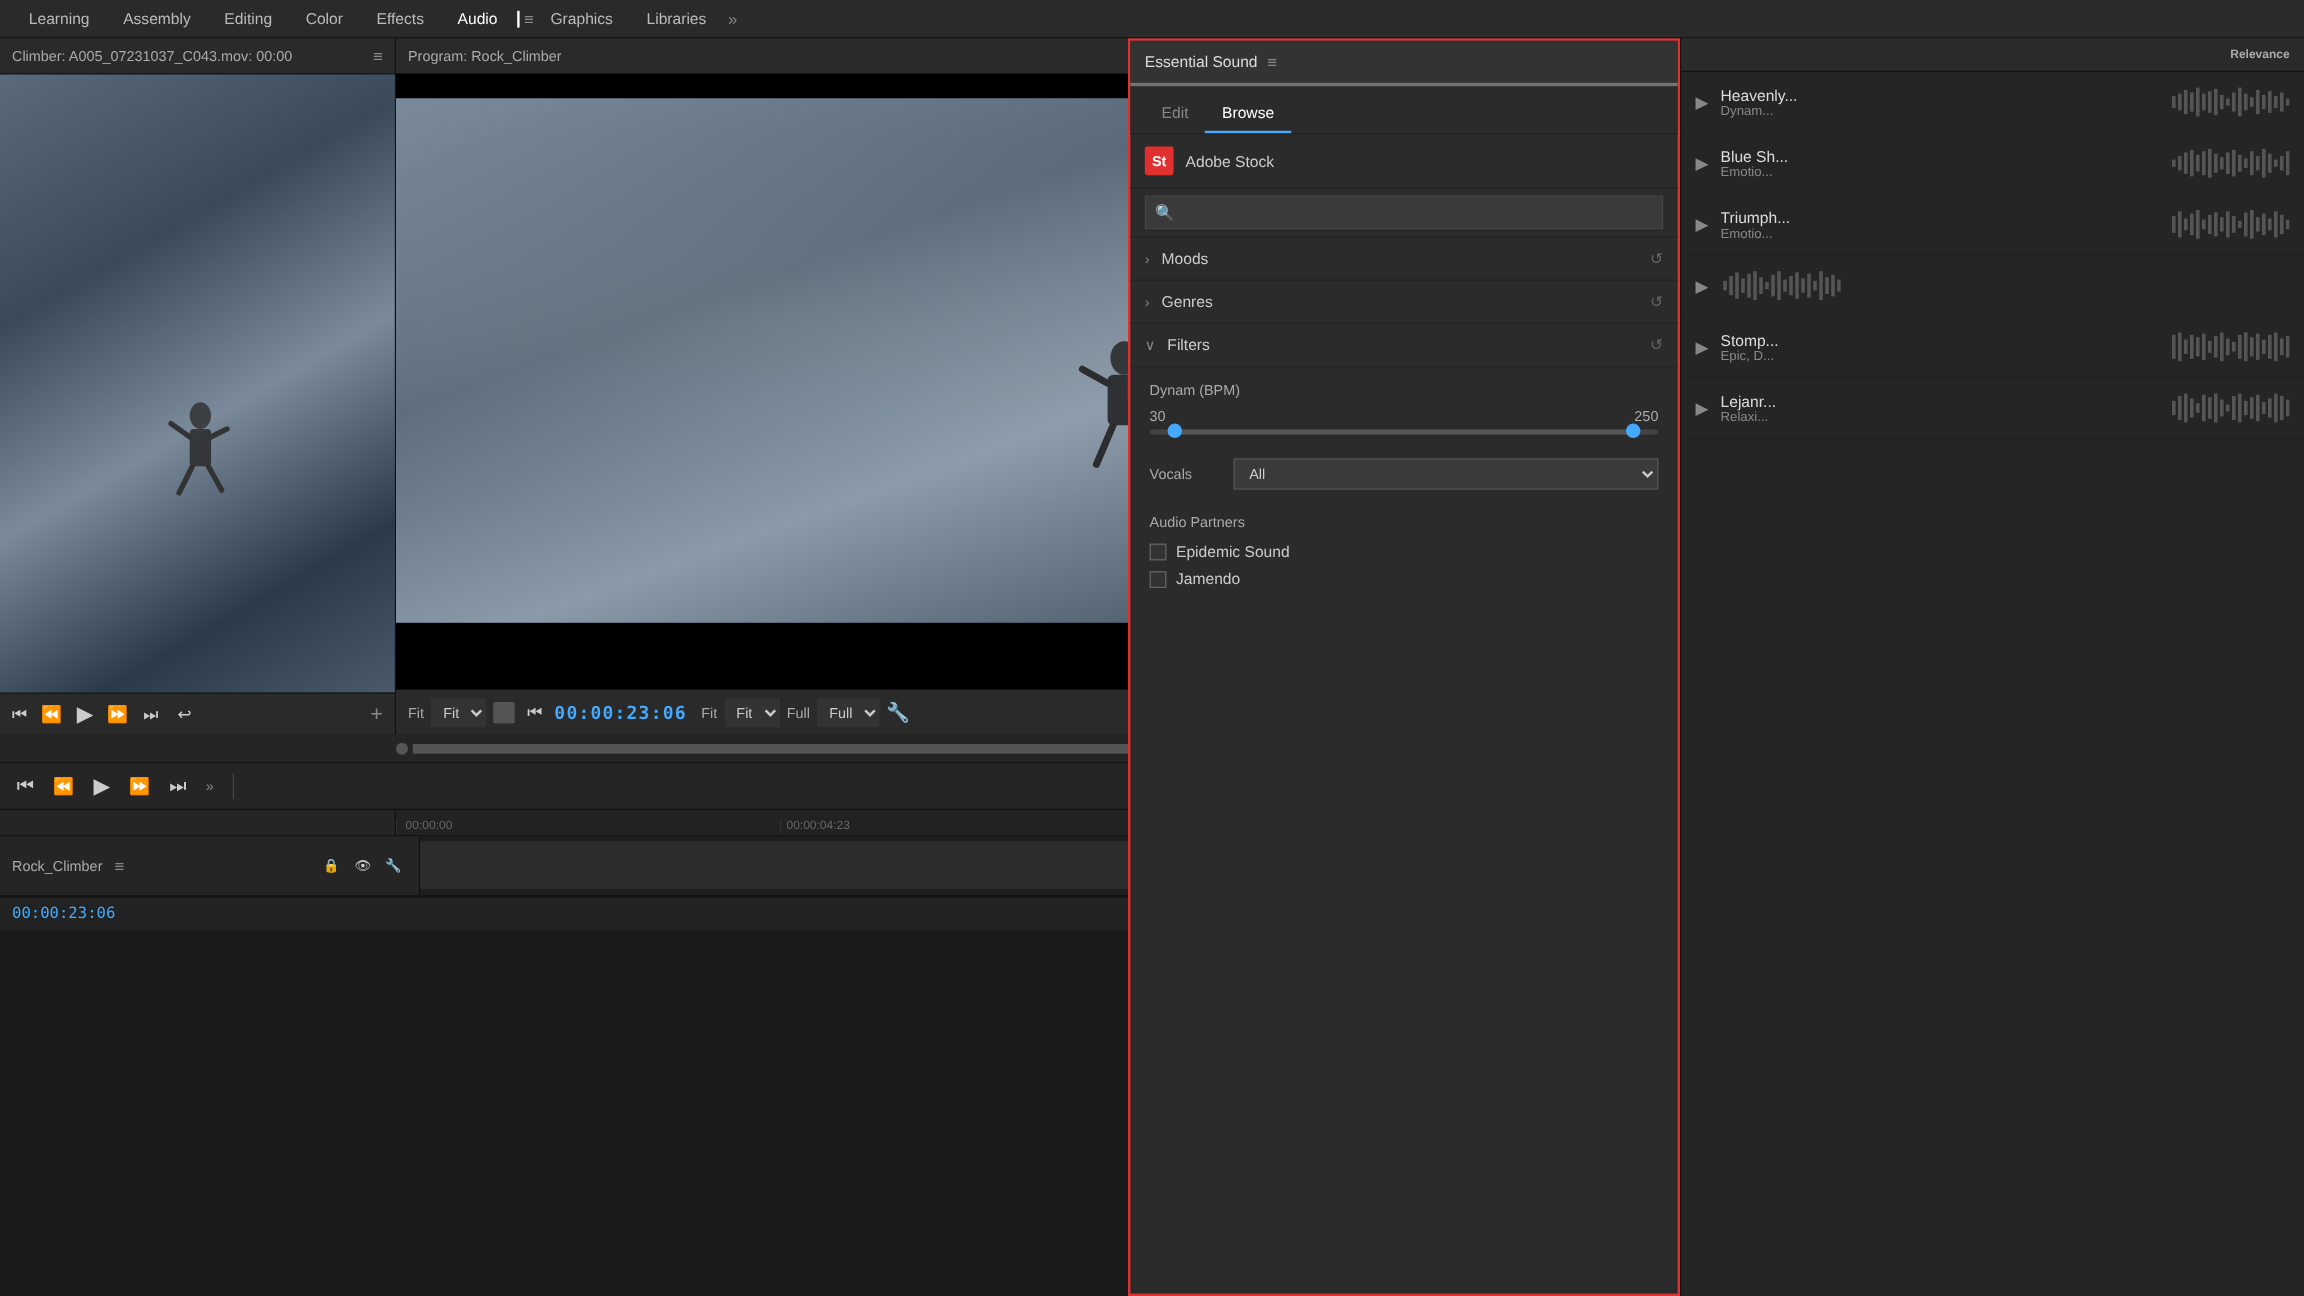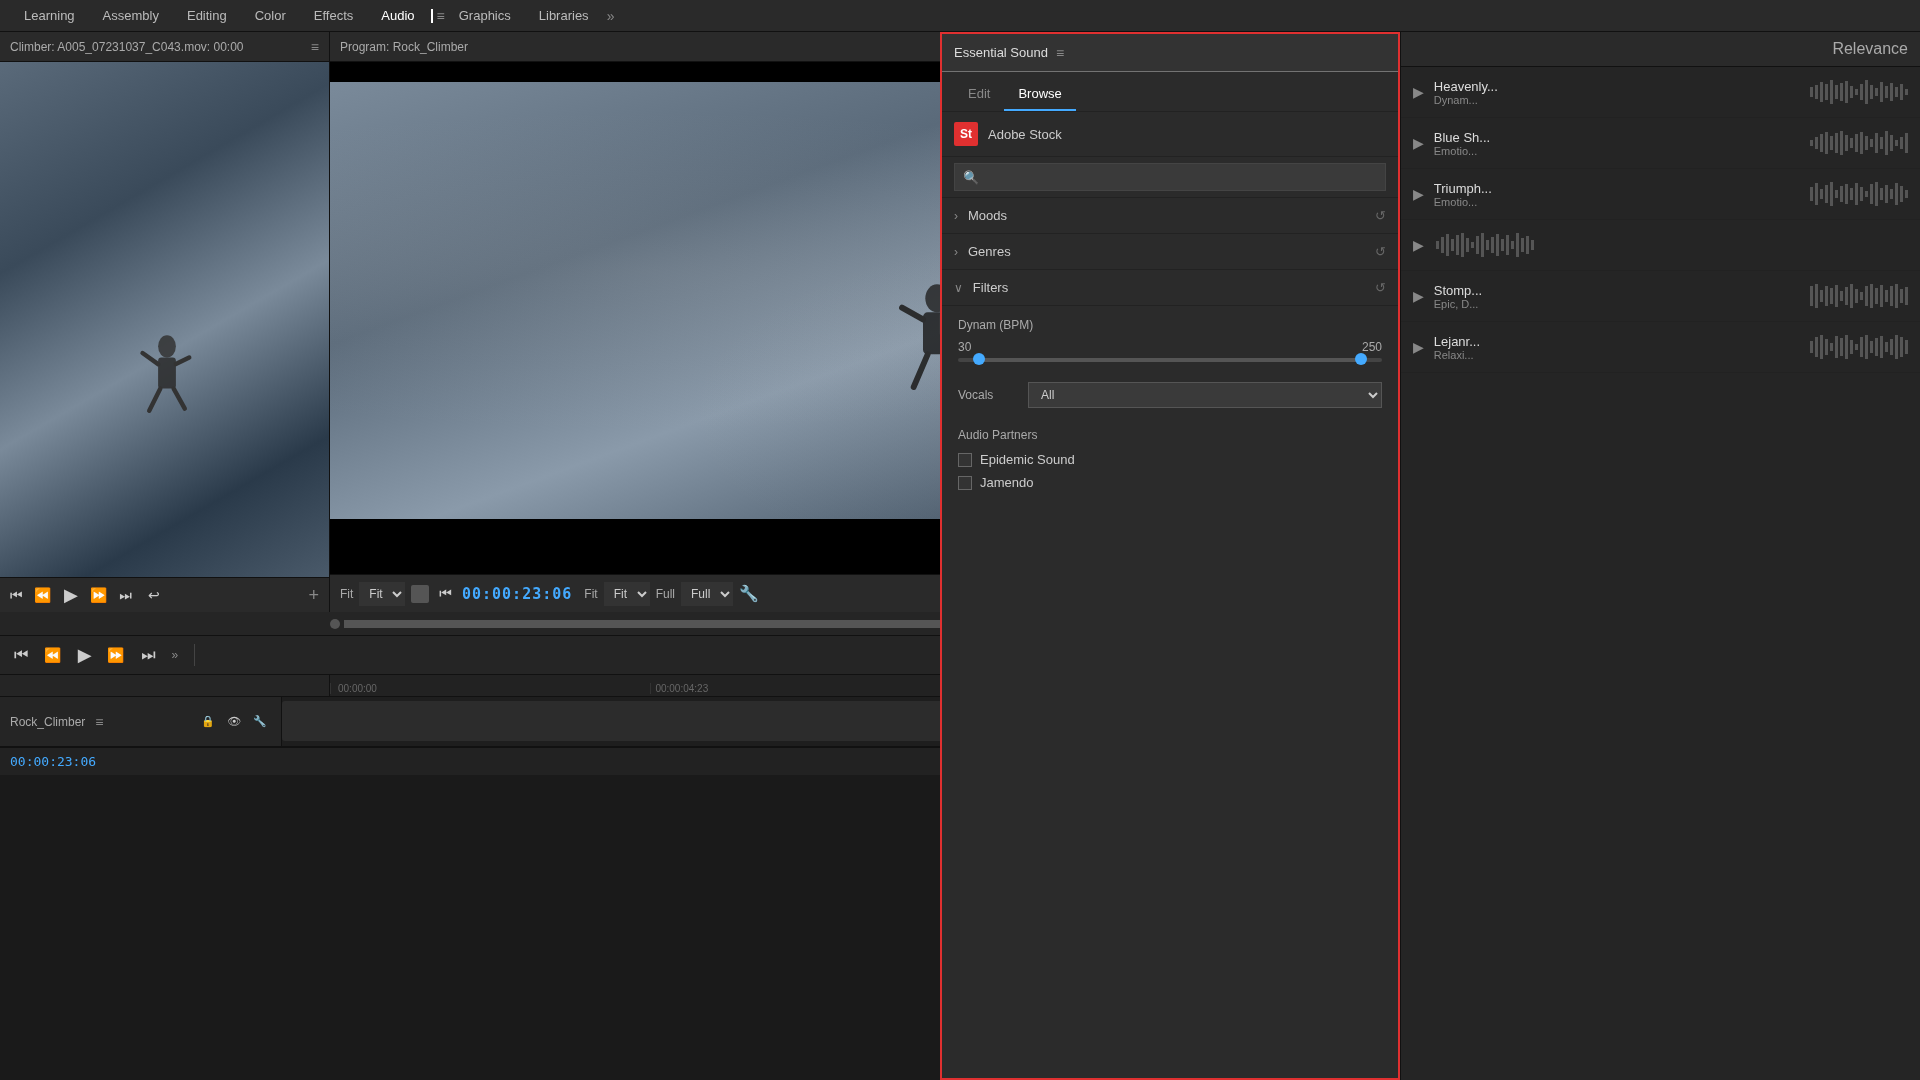--- a/index.html
+++ b/index.html
@@ -187,21 +187,21 @@
     .wrench-icon { font-size: 16px; color: #888; }
 
     
     .track-area {
       display: flex;
       height: 50px;
       background: #1e1e1e;
       border-bottom: 1px solid #111;
     }
     .track-label {
-      width: 282px;
+      width: 350px;
       display: flex;
       align-items: center;
       padding: 0 10px;
       gap: 6px;
       background: #252525;
       border-right: 1px solid #111;
       font-size: 12px;
       color: #aaa;
     }
     .track-content {
@@ -221,21 +221,21 @@
       border: 2px solid #e03030;
       display: flex;
       flex-direction: column;
       z-index: 100;
     }
     .panel-header {
       display: flex;
       align-items: center;
       padding: 8px 12px;
       background: #333;
-      border-bottom: 1px solid #737373;
+      border-bottom: 3px solid #737373;
       height: 38px;
     }
     .panel-title {
       font-size: 13px;
       color: #ddd;
       font-weight: 500;
     }
     .panel-menu {
       margin-left: 8px;
       color: #888;
@@ -423,22 +423,23 @@
     }
     .results-header {
       padding: 8px 12px;
       background: #2a2a2a;
       border-bottom: 1px solid #111;
       display: flex;
       align-items: center;
       justify-content: flex-end;
     }
     .relevance-label {
-      font-size: 16px;
+      font-size: 10px;
       color: #aaa;
+      font-weight: bold;
     }
     .results-list {
       flex: 1;
       overflow-y: auto;
     }
     .result-item {
       display: flex;
       align-items: center;
       padding: 10px 12px;
       border-bottom: 1px solid #222;

